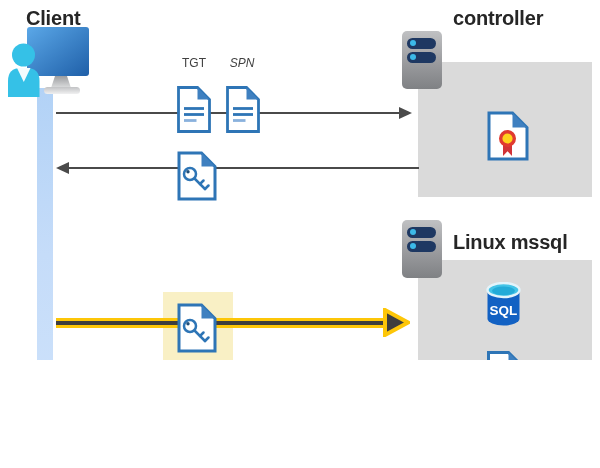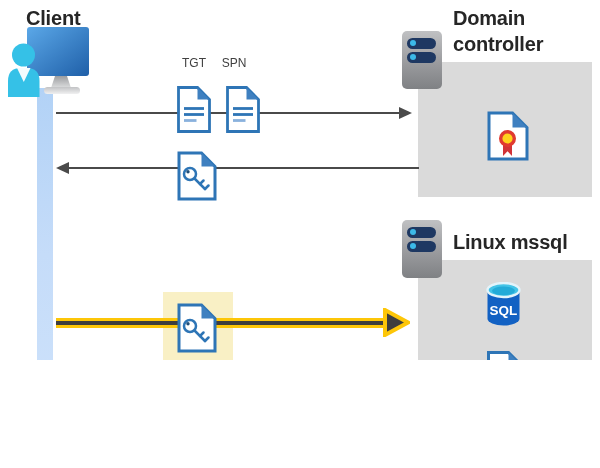--- a/index.html
+++ b/index.html
@@ -84,36 +84,35 @@
     <rect x="19" y="3" width="62" height="49" rx="3" fill="url(#mon)"></rect>
     <polygon points="47,52 59,52 63,64 43,64" fill="url(#stand)"></polygon>
     <rect x="36" y="63" width="36" height="7" rx="3.5" fill="url(#base)"></rect>
     <circle cx="15.5" cy="31" r="11.5" fill="#35c1e7"></circle>
     <path d="M0,73 V57 Q0,44 13,44 H18.5 Q31.5,44 31.5,57 V73 Z" fill="#35c1e7"></path>
     <polygon points="9,44 22.5,44 15.8,58" fill="#f4fcfe"></polygon>
   </svg>
 
   <div class="abs node-label" style="left:26px; top:5px;">Client</div>
   <div class="abs node-label" style="left:453px; top:5px;">
-    <div>Domain</div>
     <div>controller</div>
   </div>
   <div class="abs node-label" style="left:453px; top:229px;">Linux mssql</div>
 
   <div class="abs server" style="left:402px; top:31px;">
     <div class="pill"></div>
     <div class="pill"></div>
   </div>
   <div class="abs server" style="left:402px; top:220px;">
     <div class="pill"></div>
     <div class="pill"></div>
   </div>
 
   <div class="abs ticket-label" style="left:170px; top:56px; width:48px;">TGT</div>
-  <div class="abs ticket-label" style="left:210px; top:56px; width:48px;">SPN</div>
+  <div class="abs ticket-label" style="left:218px; top:56px; width:48px;font-style:italic;">SPN</div>
 
   <svg class="abs icon-svg" style="left:177px; top:86px;" width="34" height="47" viewBox="0 0 34 47">
     <path d="M1.5,1.5 H20.5 L32.5,13.5 V45.5 H1.5 Z" fill="#ffffff" stroke="#2e75b6" stroke-width="2.8"></path>
     <polygon points="20.5,1.5 32.5,13.5 20.5,13.5" fill="#3f80c0"></polygon>
     <path d="M7,22.5 H27" stroke="#2e75b6" stroke-width="2.8"></path>
     <path d="M7,28.5 H27" stroke="#2e75b6" stroke-width="2.8"></path>
     <path d="M7,34.5 H19.5" stroke="#8ab1dd" stroke-width="2.8"></path>
   </svg>
 
   <svg class="abs icon-svg" style="left:226px; top:86px;" width="34" height="47" viewBox="0 0 34 47">

